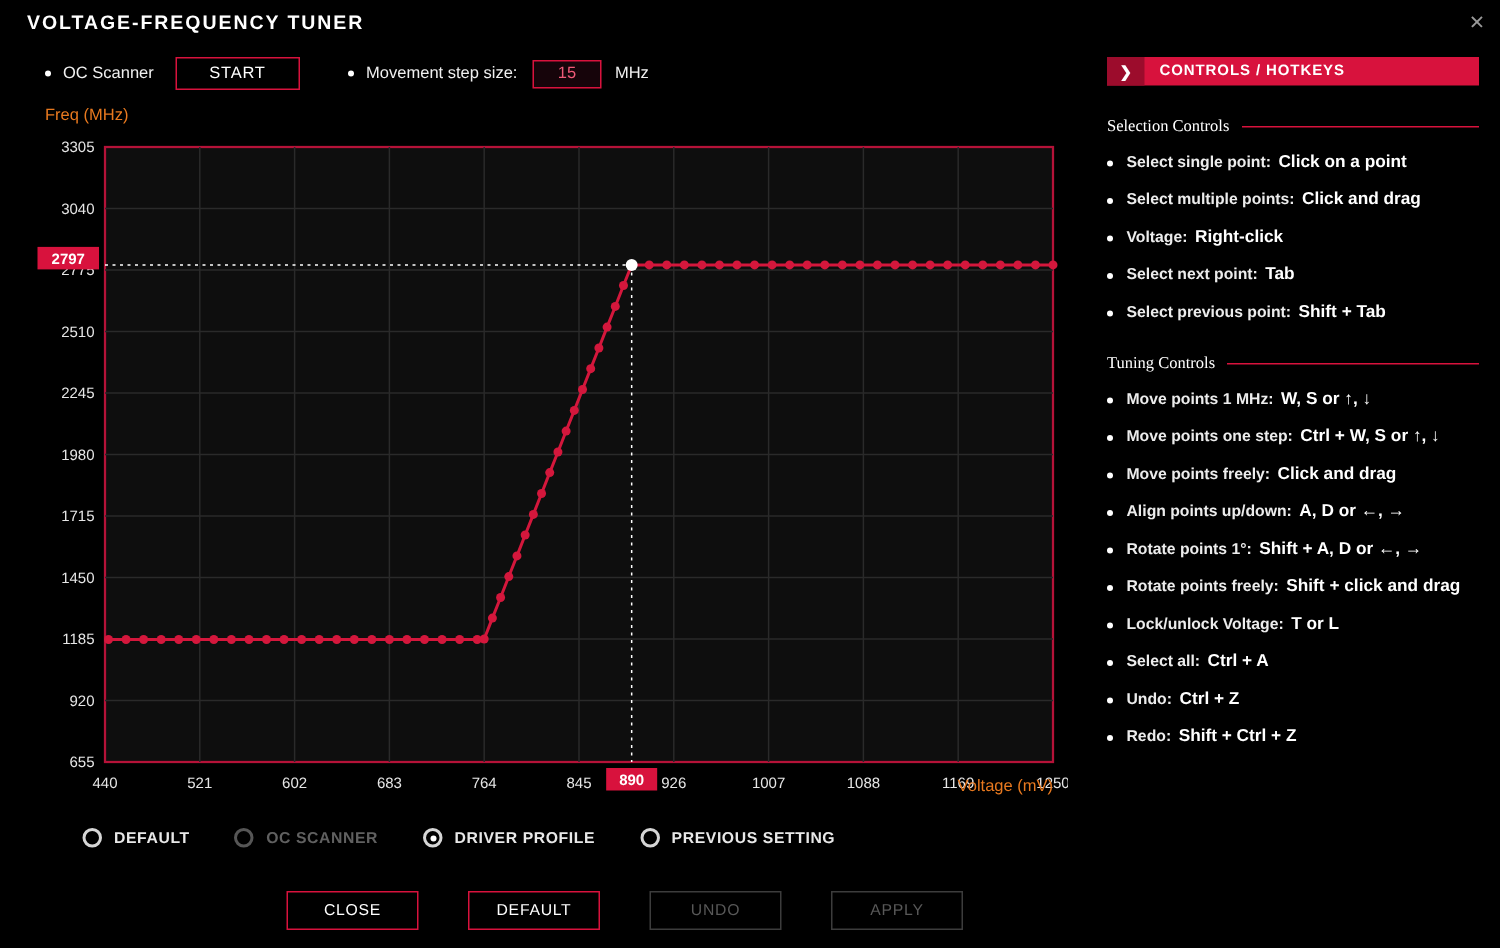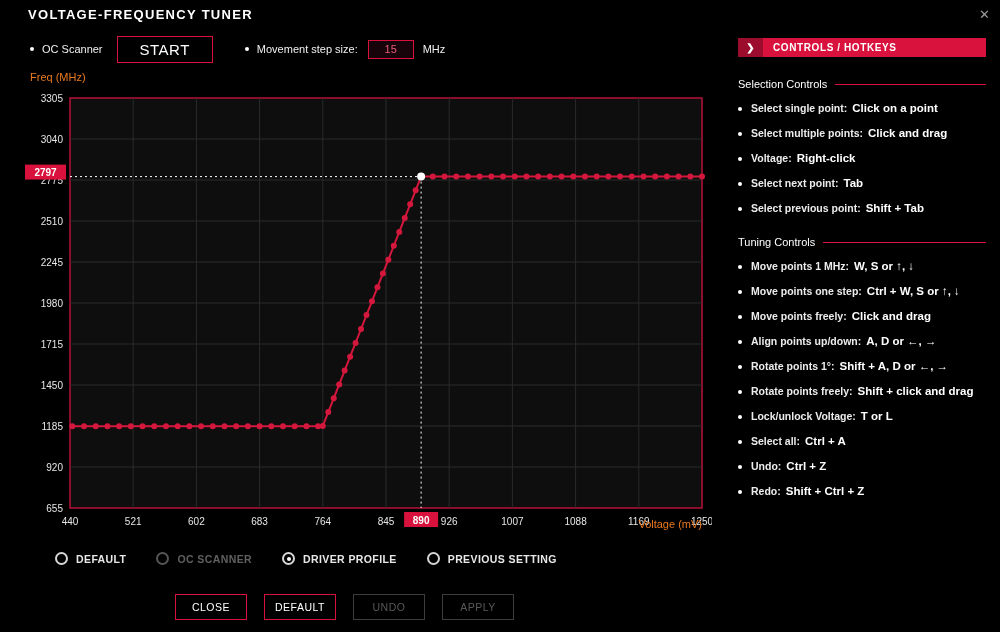--- a/index.html
+++ b/index.html
@@ -6,50 +6,50 @@
     --accent:#d8123d;
     --accent-dark:#9c0c2c;
     --orange:#e8791f;
   }
   *{box-sizing:border-box;}
   body{
     margin:0;width:1000px;height:632px;background:#000;
     font-family:"Liberation Sans",sans-serif;color:#fff;
     position:relative;overflow:hidden;
   }
-  .titlebar{position:absolute;top:7px;left:28px;right:10px;display:flex;justify-content:space-between;align-items:center;}
+  .titlebar{position:absolute;top:7px;left:18px;right:10px;display:flex;justify-content:space-between;align-items:center;}
   .title{font-size:13px;font-weight:bold;letter-spacing:1.3px;}
   .close{color:#9a9a9a;font-size:13px;cursor:pointer;line-height:1;}
   .toolbar{position:absolute;top:38px;left:30px;display:flex;align-items:center;height:22px;}
   .bullet{width:4px;height:4px;border-radius:50%;background:#fff;margin-right:8px;flex:none;}
   .tb-label{font-size:11px;color:#f0f0f0;white-space:nowrap;}
-  .start-btn{margin-left:14px;background:transparent;border:1px solid var(--accent);color:#fff;font-size:15px;letter-spacing:.5px;padding:4px 22px;font-family:inherit;cursor:pointer;}
+  .start-btn{margin-left:14px;background:transparent;border:1px solid var(--accent);color:#fff;font-size:11px;letter-spacing:.5px;padding:4px 22px;font-family:inherit;cursor:pointer;}
   .sp{margin-left:32px;}
   .step-input{margin-left:10px;width:46px;height:19px;background:#16040a;border:1px solid var(--accent);color:#ef5a78;text-align:center;font-size:11px;font-family:inherit;}
   .unit{margin-left:9px;}
   .freq-label{position:absolute;top:71px;left:30px;font-size:11px;color:var(--orange);}
   #chart-svg{position:absolute;top:88px;left:20px;}
   .volt-label{position:absolute;top:518px;left:20px;width:682px;text-align:right;font-size:11px;color:var(--orange);pointer-events:none;}
   .profiles{position:absolute;top:552px;left:55px;display:flex;align-items:center;gap:30px;}
   .radio-item{display:flex;align-items:center;gap:8px;cursor:pointer;}
   .radio-circle{width:13px;height:13px;border:2px solid #d6d6d6;border-radius:50%;position:relative;flex:none;}
   .radio-circle.sel::after{content:"";position:absolute;left:2.5px;top:2.5px;right:2.5px;bottom:2.5px;background:#fff;border-radius:50%;}
   .radio-label{font-size:10.5px;color:#e8e8e8;letter-spacing:.4px;font-weight:bold;}
   .radio-item.disabled .radio-circle{border-color:#565656;}
   .radio-item.disabled .radio-label{color:#606060;}
   .actions{position:absolute;top:594px;left:175px;display:flex;gap:17px;}
-  .action-btn{width:72px;height:26px;background:transparent;border:1px solid var(--accent);color:#fff;font-size:10.5px;letter-spacing:.5px;font-family:inherit;cursor:pointer;}
+  .action-btn{width:88px;height:26px;background:transparent;border:1px solid var(--accent);color:#fff;font-size:10.5px;letter-spacing:.5px;font-family:inherit;cursor:pointer;margin-left:16px;}
   .action-btn:disabled{border-color:#3c3c3c;color:#585858;cursor:default;}
   .panel{position:absolute;left:738px;top:38px;width:248px;}
   .panel-header{height:19px;background:var(--accent);display:flex;align-items:stretch;cursor:pointer;}
   .chev{width:25px;background:var(--accent-dark);display:flex;align-items:center;justify-content:center;font-size:10px;font-weight:bold;}
   .panel-header-label{font-size:10px;font-weight:bold;letter-spacing:.6px;margin-left:10px;align-self:center;}
   .hk-section{margin-top:21px;}
   .hk-head{display:flex;align-items:center;gap:8px;margin-bottom:8px;}
-  .hk-title{font-size:11px;color:#fff;white-space:nowrap;}
+  .hk-title{font-size:11px;color:#fff;white-space:nowrap;font-family:Liberation Serif, serif;}
   .hk-line{flex:1;height:1px;background:var(--accent);}
   .hk-item{display:flex;align-items:center;margin-top:12px;line-height:13px;}
   .hk-item .bullet{margin-right:9px;}
   .hk-label{font-size:10.5px;color:#ececec;white-space:nowrap;font-weight:bold;}
   .hk-value{font-size:11.5px;color:#fff;font-weight:bold;margin-left:5px;white-space:nowrap;}
 </style>
 </head>
 <body>
 
 <div class="titlebar">

